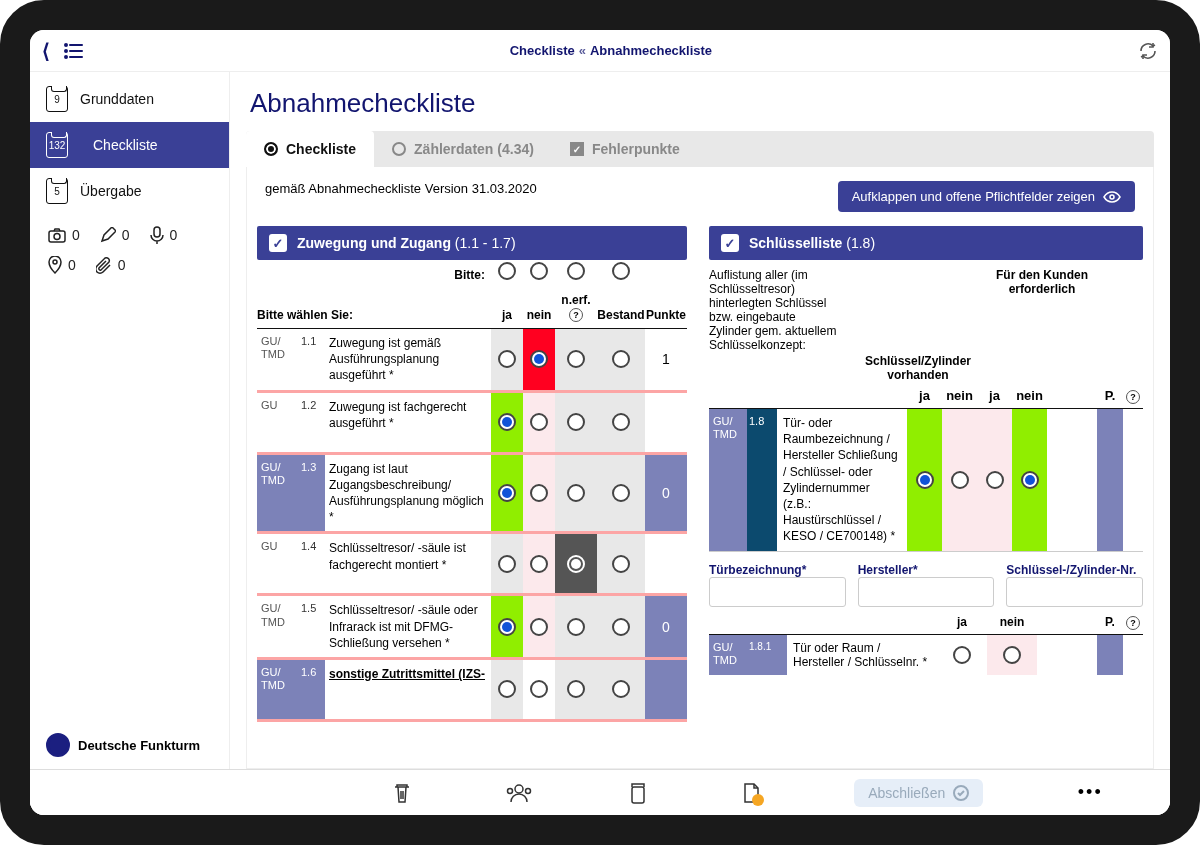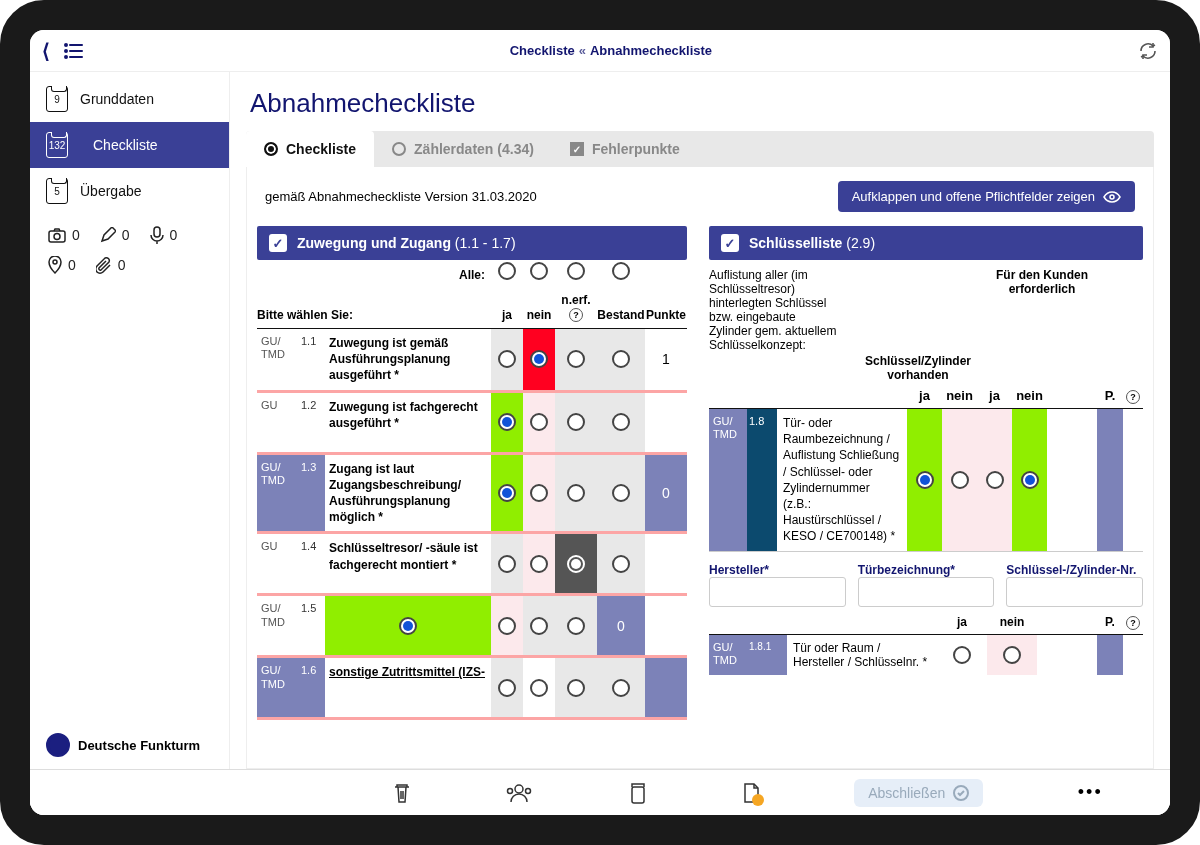--- a/index.html
+++ b/index.html
@@ -158,21 +158,21 @@
   }
   .panel-frame{
     flex:1;
     border:1px solid #eee;
     border-top:none;
     display:flex;
     flex-direction:column;
     overflow:hidden;
   }
   .panel-top{
-    display:flex; justify-content:space-between; align-items:center;
+    display:flex; justify-content:space-between; 
     padding:14px 18px;
     font-size:13px;
   }
   .expand-btn{
     background:#3a4096; color:#fff; border:none; border-radius:4px;
     padding:8px 14px; display:flex; align-items:center; gap:8px;
     font-size:13px; cursor:pointer;
   }
   .columns{
     display:flex;
@@ -219,21 +219,21 @@
     min-height:62px;
     font-size:12px;
   }
   .row .tag{
     background:transparent; color:#555; padding:6px 4px;
     line-height:1.2; font-size:11px;
   }
   .row.hl .tag{ background:#7c82b8; color:#fff; }
   .row .num{ padding:6px 2px; font-size:11px; color:#333; }
   .row.hl .num{ background:#7c82b8; color:#fff; }
-  .row .txt{ padding:6px 4px 6px 4px; line-height:1.35;font-weight:bold; }
+  .row .txt{ padding:6px 4px 6px 4px; line-height:1.35; }
   .row.bold .txt{ font-weight:600;text-decoration:underline; }
   .cell{ display:flex; align-items:center; justify-content:center; }
   .cell.ja.on{ background:#90ee00; }
   .cell.nein.on{ background:#ff0020; }
   .cell.nein.soft{ background:#fce9ec; }
   .cell.nerf.on{ background:#555;}
   .cell.nerf.on .rad{ border-color:#fff; background:transparent; }
   .cell.nerf.on .rad.sel::after{ background:#fff; }
   .cell.grey{ background:#e8e8e8; }
   .cell.pts{ font-weight:400; font-size:14px; }
@@ -432,21 +432,21 @@
         <div class="columns">
 
           <div class="col left">
             <div class="sec-head">
               <span class="chk">✓</span>
               <span><b>Zuwegung und Zugang</b> <span>(1.1 - 1.7)</span></span>
             </div>
 
             <div class="grid-wrap">
               <div style="display:grid;grid-template-columns:42px 26px 1fr 32px 32px 42px 48px 42px;">
-                <div style="grid-column:1/4;text-align:right;padding:8px 6px 0;font-weight:600;">Alle:</div>
+                <div style="grid-column:1/4;text-align:right;padding:8px 6px 0;font-weight:600;">Bitte:</div>
                 <div class="cell">
                       <span class="rad"></span>
                     </div>
                 <div class="cell">
                       <span class="rad"></span>
                     </div>
                 <div class="cell">
                       <span class="rad"></span>
                     </div>
                 <div class="cell">
@@ -531,20 +531,21 @@
                         <span class="rad sel"></span>
                       </div>
                       <div class="cell grey">
                         <span class="rad"></span>
                       </div>
                       <div class="cell pts"></div>
                     </div>
                     <div class="row">
                       <div class="tag">GU/<br>TMD</div>
                       <div class="num">1.5</div>
+                      <div class="txt">Schlüsseltresor/ -säule oder Infrarack ist mit DFMG-Schließung versehen *</div>
                       <div class="cell ja on">
                         <span class="rad sel"></span>
                       </div>
                       <div class="cell nein soft">
                         <span class="rad "></span>
                       </div>
                       <div class="cell nerf grey">
                         <span class="rad "></span>
                       </div>
                       <div class="cell grey">
@@ -570,21 +571,21 @@
                       </div>
                       <div class="cell pts hl"></div>
                     </div>
                   </div>
             </div>
           </div>
 
           <div class="col">
             <div class="sec-head">
               <span class="chk">✓</span>
-              <span><b>Schlüsselliste</b> <span>(2.9)</span></span>
+              <span><b>Schlüsselliste</b> <span>(1.8)</span></span>
             </div>
 
             <div class="r-head">
               <div class="desc">Auflistung aller (im Schlüsseltresor) hinterlegten Schlüssel bzw. eingebaute Zylinder gem. aktuellem Schlüsselkonzept:</div>
               <div style="grid-column:4/6">Für den Kunden erforderlich</div>
               <div style="grid-column:2/4">Schlüssel/Zylinder vorhanden</div>
               <div></div>
                   <div></div>
             </div>
             <div class="r-subhead">
@@ -594,45 +595,45 @@
               <div>ja</div>
               <div>nein</div>
               <div></div>
               <div>P.</div>
               <div><span class="help">?</span></div>
             </div>
             <div class="r-row">
               <div class="tag">GU/
 TMD</div>
               <div class="num">1.8</div>
-              <div class="txt">Tür- oder Raumbezeichnung / Auflistung Schließung / Schlüssel- oder Zylindernummer (z.B.: Haustürschlüssel / KESO / CE700148) *</div>
+              <div class="txt">Tür- oder Raumbezeichnung / Hersteller Schließung / Schlüssel- oder Zylindernummer (z.B.: Haustürschlüssel / KESO / CE700148) *</div>
               <div class="cell grn">
                     <span class="rad sel"></span>
                   </div>
               <div class="cell pink">
                     <span class="rad"></span>
                   </div>
               <div class="cell pink">
                     <span class="rad"></span>
                   </div>
               <div class="cell grn">
                     <span class="rad sel"></span>
                   </div>
               <div class="cell"></div>
               <div class="cell pts"></div>
               <div class="cell"></div>
             </div>
 
             <div class="inputs-row">
               <div class="fld">
-                <label>Hersteller*</label>
+                <label>Türbezeichnung*</label>
                 <input type="text" style="">
               </div>
               <div class="fld">
-                <label>Türbezeichnung*</label>
+                <label>Hersteller*</label>
                 <input type="text" style="">
               </div>
               <div class="fld">
                 <label>Schlüssel-/Zylinder-Nr.</label>
                 <input type="text" style="">
               </div>
             </div>
 
             <div class="r-sub2">
               <div></div>

